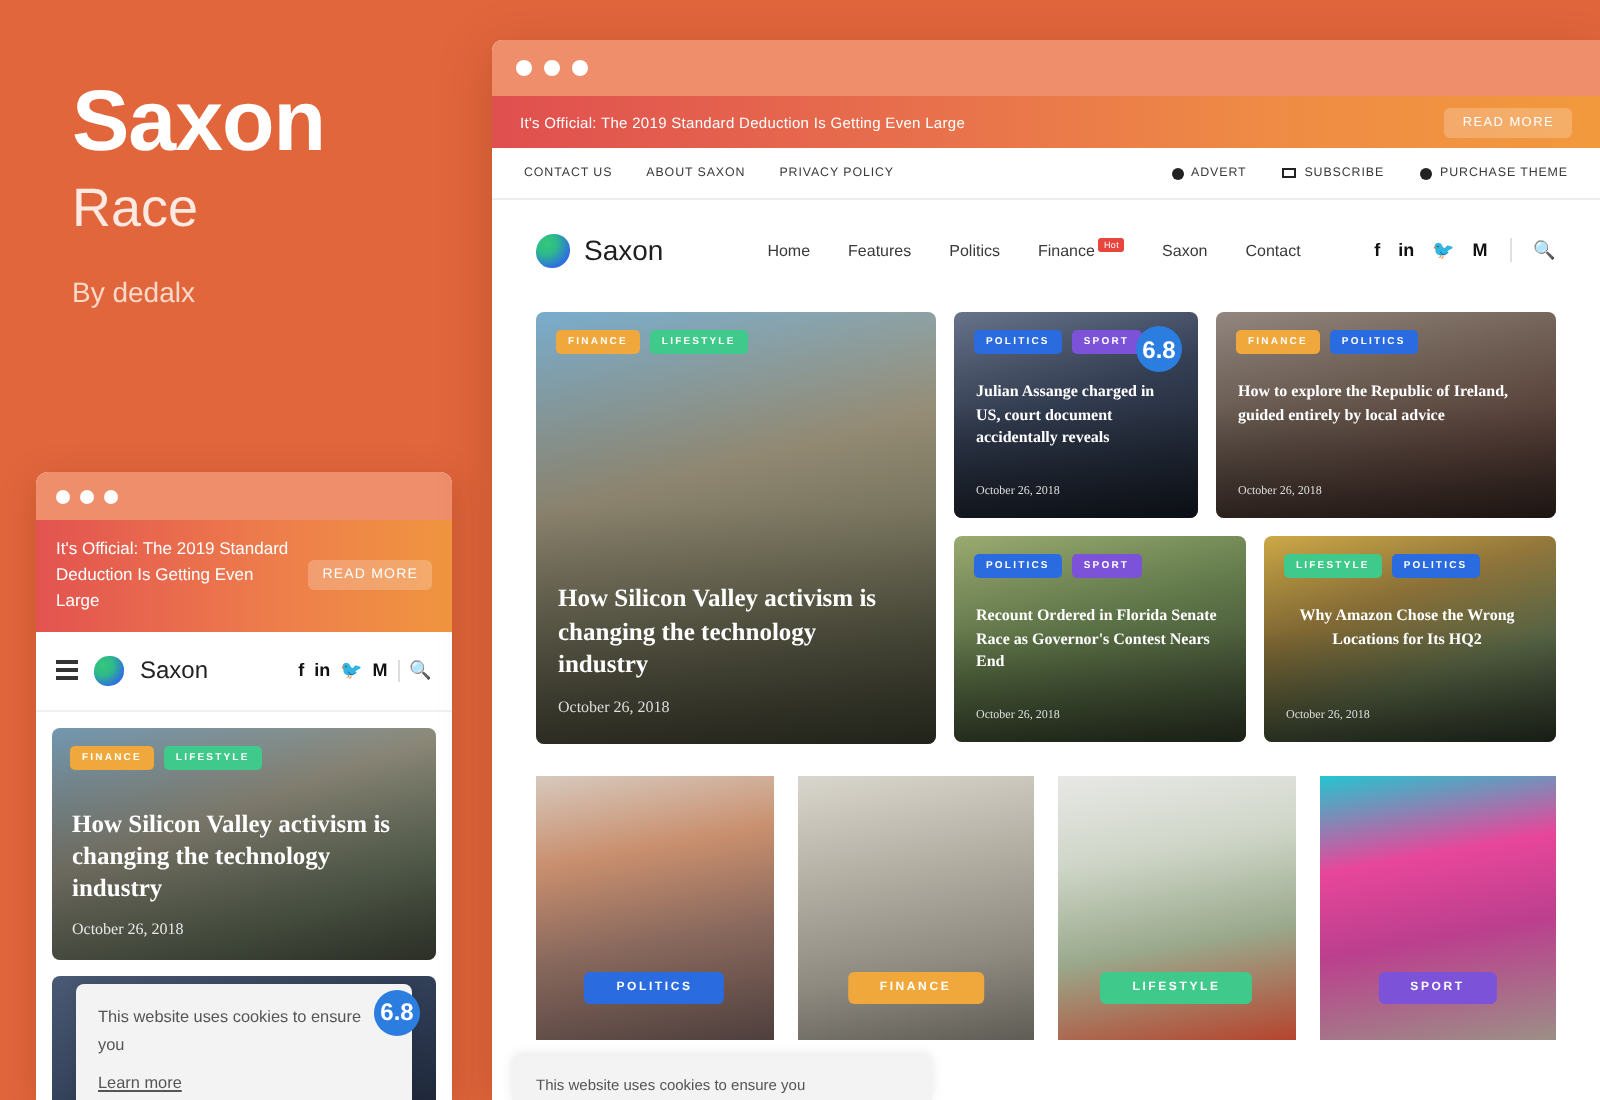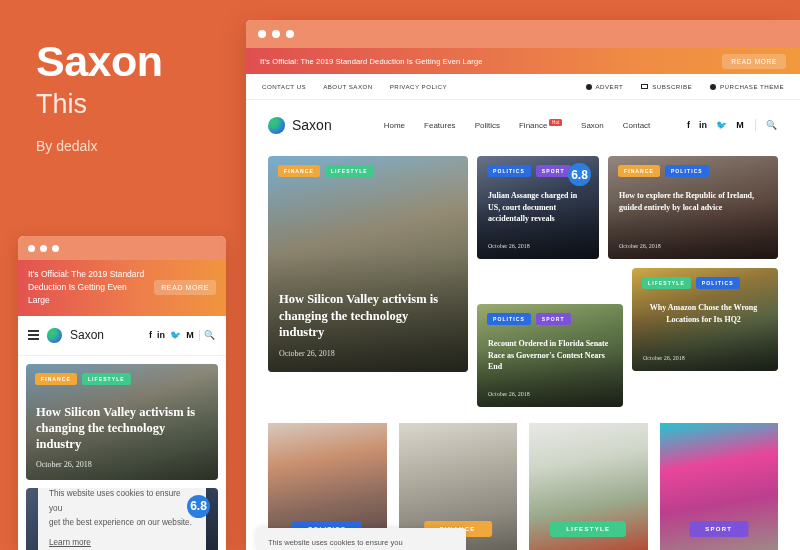--- a/index.html
+++ b/index.html
@@ -130,21 +130,21 @@
   .grid-left { width:200px; }
   .grid-right { flex:1; display:flex; flex-direction:column; gap:9px; }
   .grid-row { display:flex; gap:9px; }
 
   .card { position:relative; border-radius:4px; overflow:hidden; }
   .card .shade { position:absolute; inset:0; background:linear-gradient(180deg,rgba(0,0,0,0.05) 0%,rgba(0,0,0,0.18) 45%,rgba(0,0,0,0.62) 100%); }
   .card-big { height:216px; background:linear-gradient(165deg,#7fb6d8 0%,#a99f85 38%,#8d8a6e 62%,#585b44 100%); }
   .card-sm { flex:1; height:103px; }
   .bg-assange { background:linear-gradient(160deg,#6d7a92 0%,#3c4860 45%,#1f2735 100%); }
   .bg-ireland { background:linear-gradient(160deg,#9a8e86 0%,#7c6a5e 40%,#6b4f46 70%,#4c3730 100%);padding-left:48px; }
-  .bg-recount { background:linear-gradient(160deg,#a3b477 0%,#6f8a55 45%,#46543a 100%);margin-top:36px; }
+  .bg-recount { background:linear-gradient(160deg,#a3b477 0%,#6f8a55 45%,#46543a 100%); }
   .bg-amazon { background:linear-gradient(160deg,#d8b24a 0%,#9d7f3f 35%,#6a7a53 65%,#3f4d3a 100%);text-align:center; }
 
   .cats { position:absolute; top:9px; left:10px; display:flex; gap:5px; z-index:3; }
   .cat {
     font-size:5px; color:#fff; letter-spacing:1.1px; padding:3px 6px;
     border-radius:2.5px; font-weight:bold;
   }
   .cat-finance { background:#f0a83c; }
   .cat-lifestyle { background:#3fc98a; }
   .cat-politics { background:#2b6be0; }
@@ -184,21 +184,21 @@
     position:absolute; left:10px; bottom:0; width:210px; background:#f3f3f3;
     border-radius:4px 4px 0 0; padding:9px 12px 0; box-shadow:0 -1px 6px rgba(0,0,0,0.10);
   }
   .d-cookie-text { font-size:7.5px; color:#555; line-height:1.7; }
 </style>
 </head>
 <body>
 
 <div class="promo">
   <div class="promo-title">Saxon</div>
-  <div class="promo-sub">This</div>
+  <div class="promo-sub">Race</div>
   <div class="promo-by">By dedalx</div>
 </div>
 
 <div class="mobile">
   <div class="m-chrome">
     <span class="dot"></span>
     <span class="dot"></span>
     <span class="dot"></span>
   </div>
   <div class="m-announce">
@@ -228,21 +228,20 @@
       <span class="cat cat-finance">FINANCE</span>
       <span class="cat cat-lifestyle">LIFESTYLE</span>
     </span>
     <div class="m-card-title">How Silicon Valley activism is changing the technology industry</div>
     <div class="m-card-date">October 26, 2018</div>
   </div>
   <div class="m-card2">
     <span class="rating">6.8</span>
     <div class="cookie">
       <div class="cookie-text">This website uses cookies to ensure you</div>
-      <div class="cookie-text">get the best experience on our website.</div>
       <a class="cookie-link">Learn more</a>
     </div>
   </div>
 </div>
 
 <div class="desk">
 
   <div class="d-chrome">
     <span class="d-dot"></span>
     <span class="d-dot"></span>

